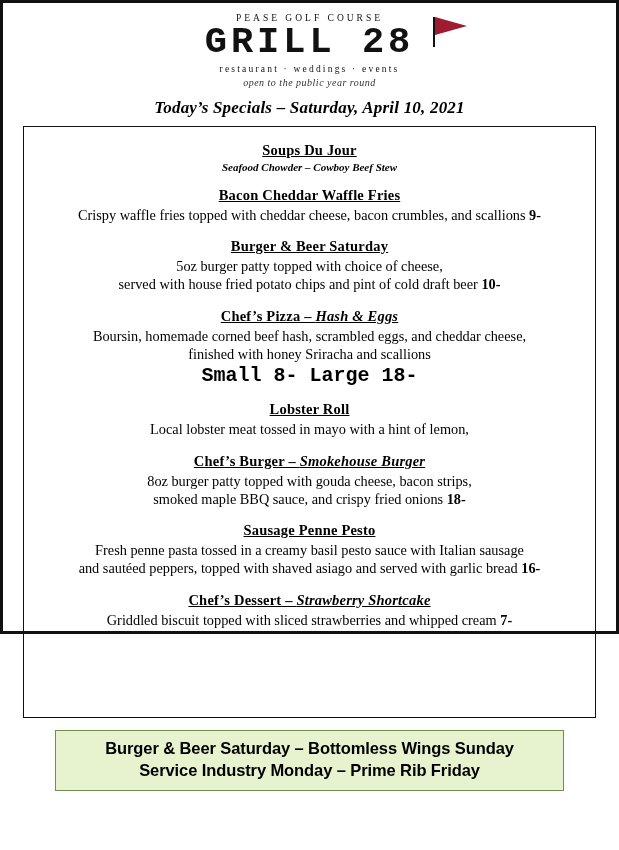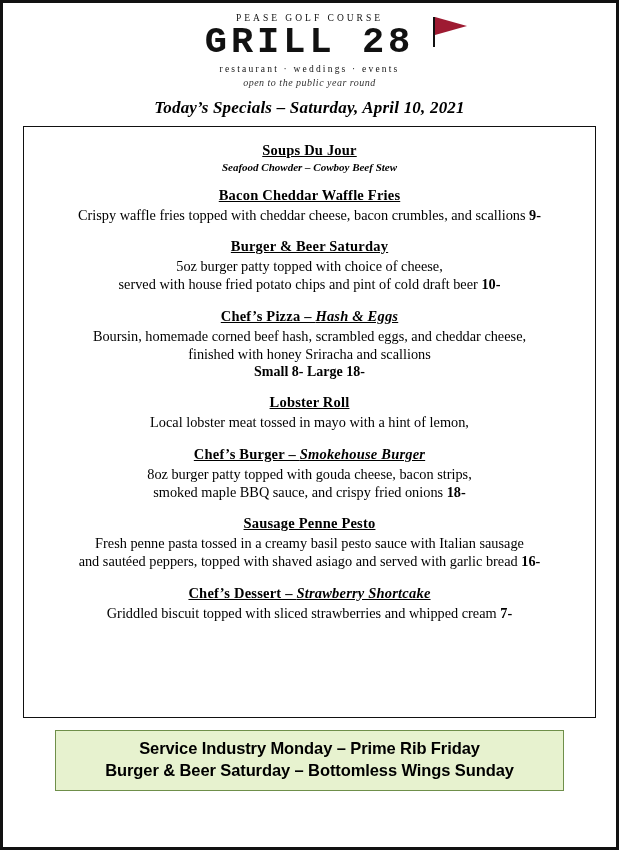--- a/index.html
+++ b/index.html
@@ -10,21 +10,21 @@
     width: 619px;
     height: 850px;
     background: #ffffff;
     font-family: "Liberation Serif", serif;
     color: #000000;
     overflow: hidden;
   }
   .page {
     position: relative;
     width: 619px;
-    height: 850px;
+    height: 634px;
     box-sizing: border-box;
     border: 3px solid #111111;
     background: #ffffff;
     padding: 0;
   }
 
   
   .logo-block {
     text-align: center;
     padding-top: 10px;
@@ -130,22 +130,22 @@
   }
   .item-desc {
     font-family: "Liberation Serif", serif;
     font-size: 14.3px;
     line-height: 1.28;
   }
   .item-desc .price {
     font-weight: 700;
   }
   .sizes {
-    font-family: Liberation Serif, serif;
-    font-size: 14px;
+    font-family: Liberation Mono, monospace;
+    font-size: 20px;
     font-weight: 700;
     margin-top: 1px;
   }
 
   .soup-sub {
     font-family: "Liberation Serif", serif;
     font-style: italic;
     font-weight: 700;
     font-size: 11px;
   }
@@ -254,17 +254,17 @@
       <div class="item-head"><span>Chef’s Dessert – </span><span class="ital">Strawberry Shortcake</span></div>
       <div class="item-desc">
         <span>Griddled biscuit topped with sliced strawberries and whipped cream</span>
         <span class="price">7-</span>
       </div>
     </div>
 
   </div>
 
   <div class="banner">
+    <div class="banner-line">Burger &amp; Beer Saturday – Bottomless Wings Sunday</div>
     <div class="banner-line">Service Industry Monday – Prime Rib Friday</div>
-    <div class="banner-line">Burger &amp; Beer Saturday – Bottomless Wings Sunday</div>
   </div>
 
 </div>
 
 </body></html>

